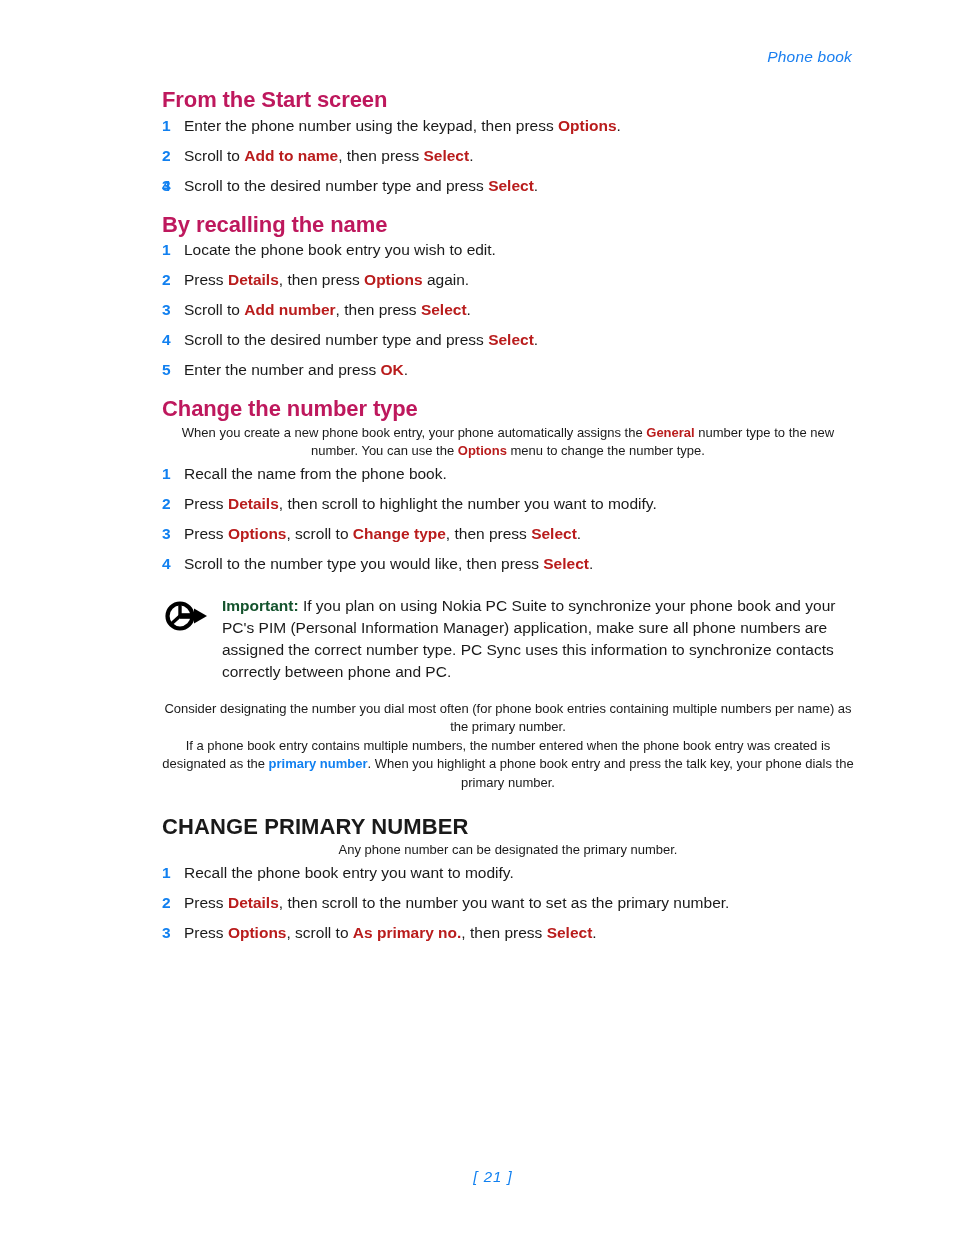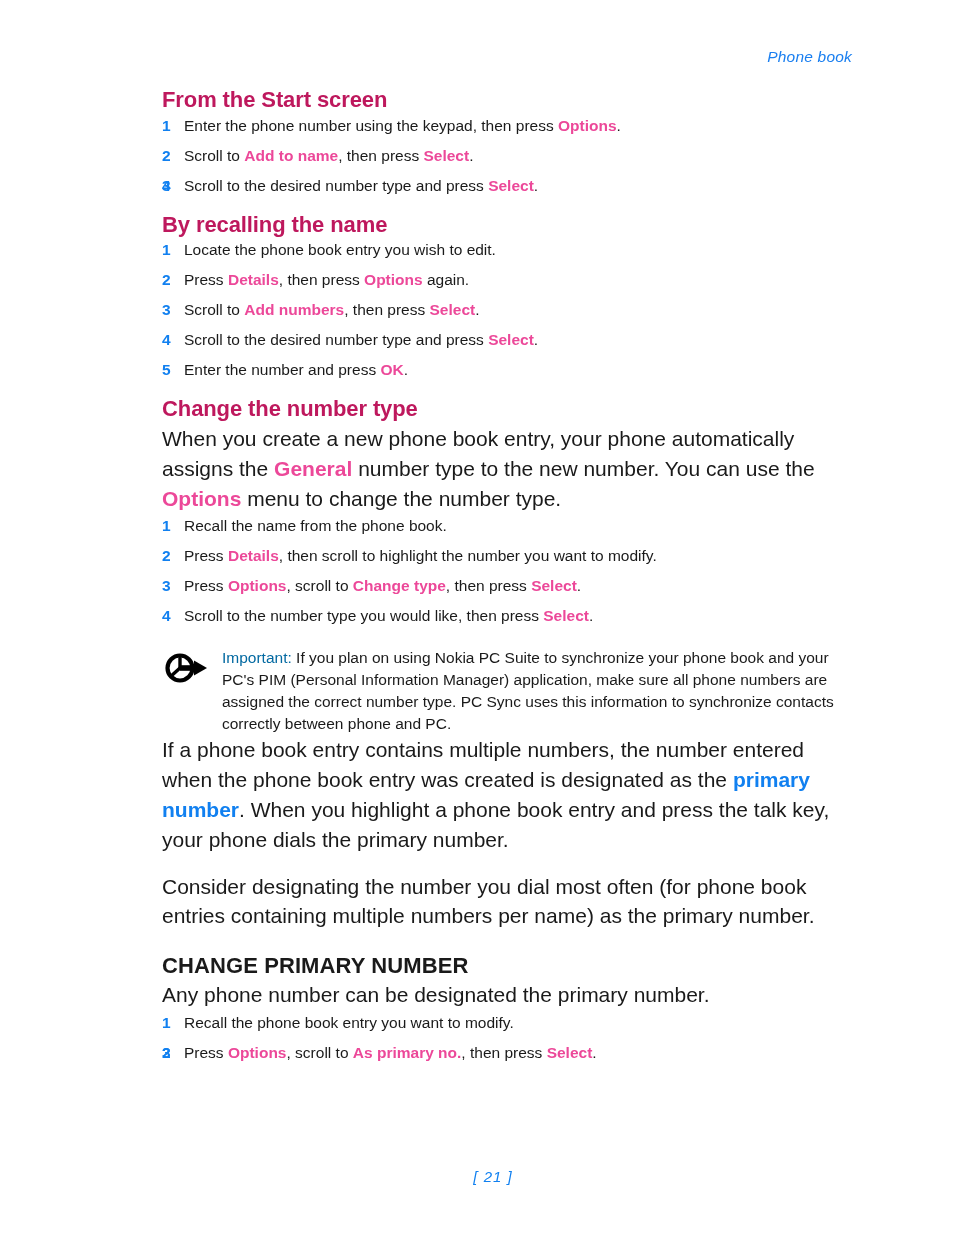--- a/index.html
+++ b/index.html
@@ -52,24 +52,25 @@
   }
   h3.sub-heading {
     font-size: 22px;
     font-weight: bold;
     color: #1a1a1a;
     margin: 22px 0 2px 0;
     letter-spacing: 0.1px;
     line-height: 1.15;
   }
   p.body-text {
-    font-size: 21px;
+    font-size: 13px;
     line-height: 1.42;
     margin: 0 0 0 0;
     color: #1a1a1a;
+    text-align: center;
   }
   p.body-text.gap {
     margin-top: 17px;
   }
   ol.steps {
     list-style: none;
     margin: 2px 0 0 0;
     padding: 0;
   }
   ol.steps li {
@@ -84,21 +85,21 @@
     margin-top: 2px;
   }
   ol.steps li .num {
     position: absolute;
     left: 0;
     top: 0;
     color: #1180f0;
     font-weight: bold;
     font-size: 15.5px;
   }
-  .kw { font-weight: bold; color: #ec4899; }
+  .kw { font-weight: bold; color: #b91c1c; }
   .blue-kw { font-weight: bold; color: #1180f0; }
   
   .note {
     position: relative;
     margin-top: 20px;
     padding-left: 60px;
     min-height: 40px;
   }
   .note .note-icon {
     position: absolute;
@@ -106,22 +107,22 @@
     top: 4px;
     width: 44px;
     height: 34px;
   }
   .note p {
     margin: 0;
     font-size: 15.5px;
     line-height: 1.42;
   }
   .note .note-label {
-    color: #0369a1;
-    font-weight: normal;
+    color: #14532d;
+    font-weight: bold;
   }
   
   .page-number {
     position: absolute;
     top: 1168px;
     left: 16px;
     width: 954px;
     text-align: center;
     font-size: 15px;
     color: #1180f0;
@@ -143,21 +144,21 @@
         <li><span class="num">1</span><span><span>Enter the phone number using the keypad, then press </span><span class="kw">Options</span><span>.</span></span></li>
         <li><span class="num">2</span><span><span>Scroll to </span><span class="kw">Add to name</span><span>, then press </span><span class="kw">Select</span><span>.</span></span></li>
         <li><span class="num">3</span></li>
         <li><span class="num">4</span><span><span>Scroll to the desired number type and press </span><span class="kw">Select</span><span>.</span></span></li>
       </ol>
 
     <h2 class="section-heading spaced-top">By recalling the name</h2>
     <ol class="steps">
         <li><span class="num">1</span><span><span>Locate the phone book entry you wish to edit.</span></span></li>
         <li><span class="num">2</span><span><span>Press </span><span class="kw">Details</span><span>, then press </span><span class="kw">Options</span><span> again.</span></span></li>
-        <li><span class="num">3</span><span><span>Scroll to </span><span class="kw">Add numbers</span><span>, then press </span><span class="kw">Select</span><span>.</span></span></li>
+        <li><span class="num">3</span><span><span>Scroll to </span><span class="kw">Add number</span><span>, then press </span><span class="kw">Select</span><span>.</span></span></li>
         <li><span class="num">4</span><span><span>Scroll to the desired number type and press </span><span class="kw">Select</span><span>.</span></span></li>
         <li><span class="num">5</span><span><span>Enter the number and press </span><span class="kw">OK</span><span>.</span></span></li>
       </ol>
 
     <h2 class="section-heading spaced-top">Change the number type</h2>
     <p class="body-text"><span>When you create a new phone book entry, your phone automatically assigns the </span><span class="kw">General</span><span> number type to the new number. You can use the </span><span class="kw">Options</span><span> menu to change the number type.</span></p>
     <ol class="steps">
         <li><span class="num">1</span><span><span>Recall the name from the phone book.</span></span></li>
         <li><span class="num">2</span><span><span>Press </span><span class="kw">Details</span><span>, then scroll to highlight the number you want to modify.</span></span></li>
         <li><span class="num">3</span><span><span>Press </span><span class="kw">Options</span><span>, scroll to </span><span class="kw">Change type</span><span>, then press </span><span class="kw">Select</span><span>.</span></span></li>
@@ -170,28 +171,28 @@
           <circle cx="16" cy="17" r="12.5" fill="none" stroke="#000000" stroke-width="4.2"></circle>
           <line x1="16" y1="17" x2="16" y2="7.5" stroke="#000000" stroke-width="3.4" stroke-linecap="round"></line>
           <line x1="16" y1="17" x2="8.8" y2="23.6" stroke="#000000" stroke-width="3.4" stroke-linecap="round"></line>
           <rect x="16" y="14.2" width="17" height="5.6" fill="#000000"></rect>
           <polygon points="30,9.5 43,17 30,24.5" fill="#000000"></polygon>
         </svg>
       </span>
       <p><span class="note-label">Important:</span><span> If you plan on using Nokia PC Suite to synchronize your phone book and your PC's PIM (Personal Information Manager) application, make sure all phone numbers are assigned the correct number type. PC Sync uses this information to synchronize contacts correctly between phone and PC.</span></p>
     </div>
 
+    <p class="body-text gap">Consider designating the number you dial most often (for phone book entries containing multiple numbers per name) as the primary number.</p>
     <p class="body-text"><span>If a phone book entry contains multiple numbers, the number entered when the phone book entry was created is designated as the </span><span class="blue-kw">primary number</span><span>. When you highlight a phone book entry and press the talk key, your phone dials the primary number.</span></p>
-    <p class="body-text gap">Consider designating the number you dial most often (for phone book entries containing multiple numbers per name) as the primary number.</p>
 
     <h3 class="sub-heading">CHANGE PRIMARY NUMBER</h3>
     <p class="body-text">Any phone number can be designated the primary number.</p>
     <ol class="steps">
         <li><span class="num">1</span><span><span>Recall the phone book entry you want to modify.</span></span></li>
-        <li><span class="num">2</span></li>
+        <li><span class="num">2</span><span><span>Press </span><span class="kw">Details</span><span>, then scroll to the number you want to set as the primary number.</span></span></li>
         <li><span class="num">3</span><span><span>Press </span><span class="kw">Options</span><span>, scroll to </span><span class="kw">As primary no.</span><span>, then press </span><span class="kw">Select</span><span>.</span></span></li>
       </ol>
 
   </div>
 
   <div class="page-number">[ 21 ]</div>
 
 </div>
 
 </body></html>

